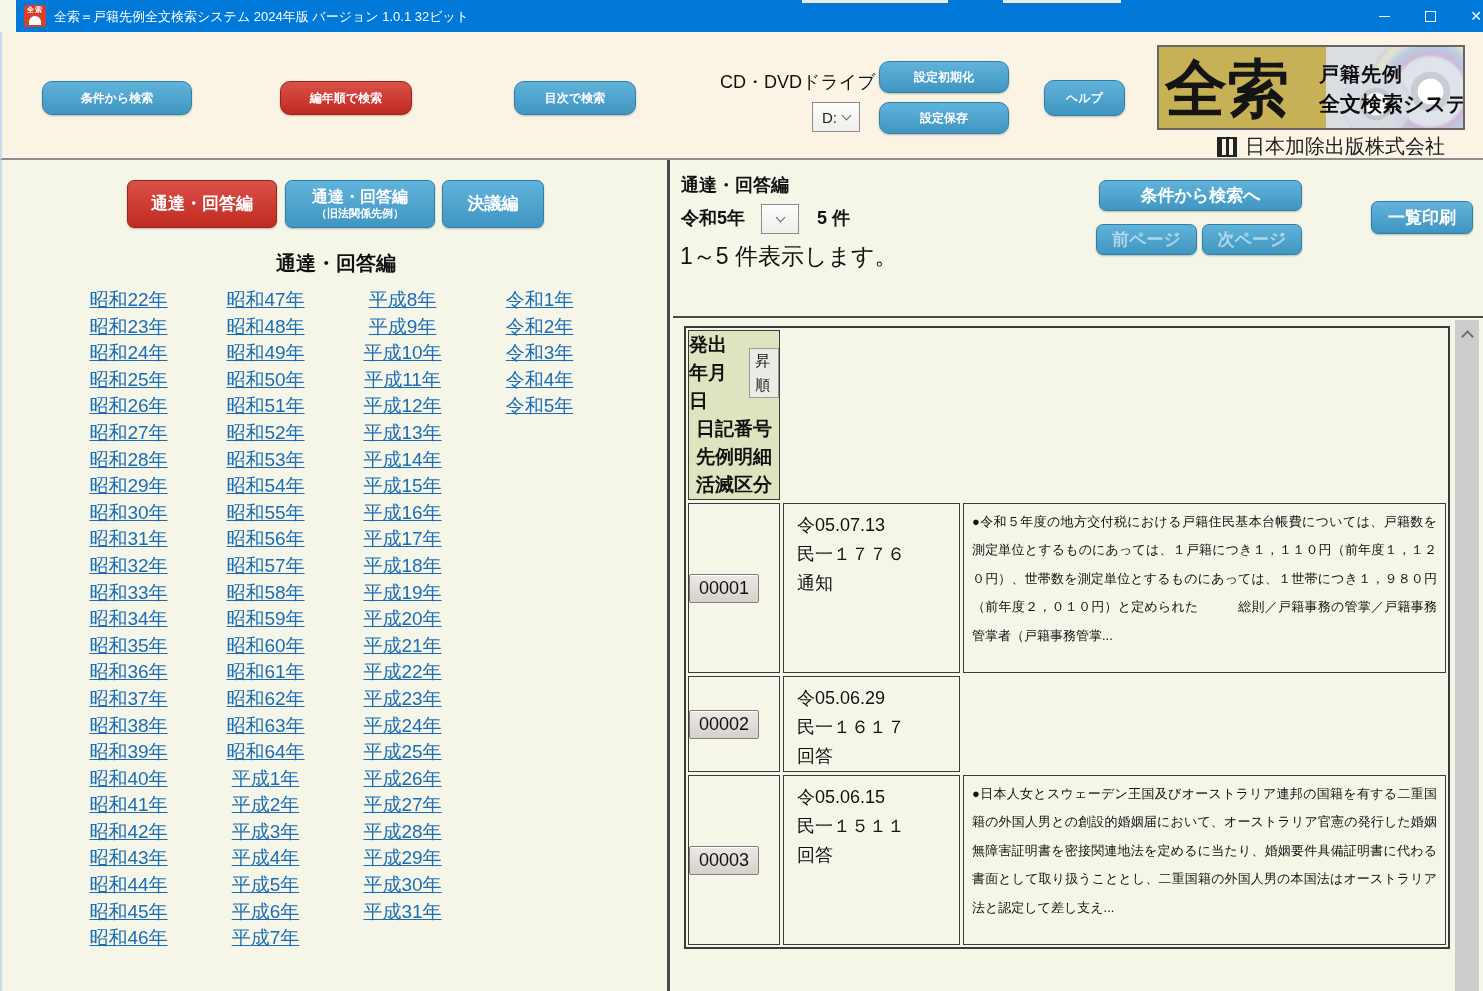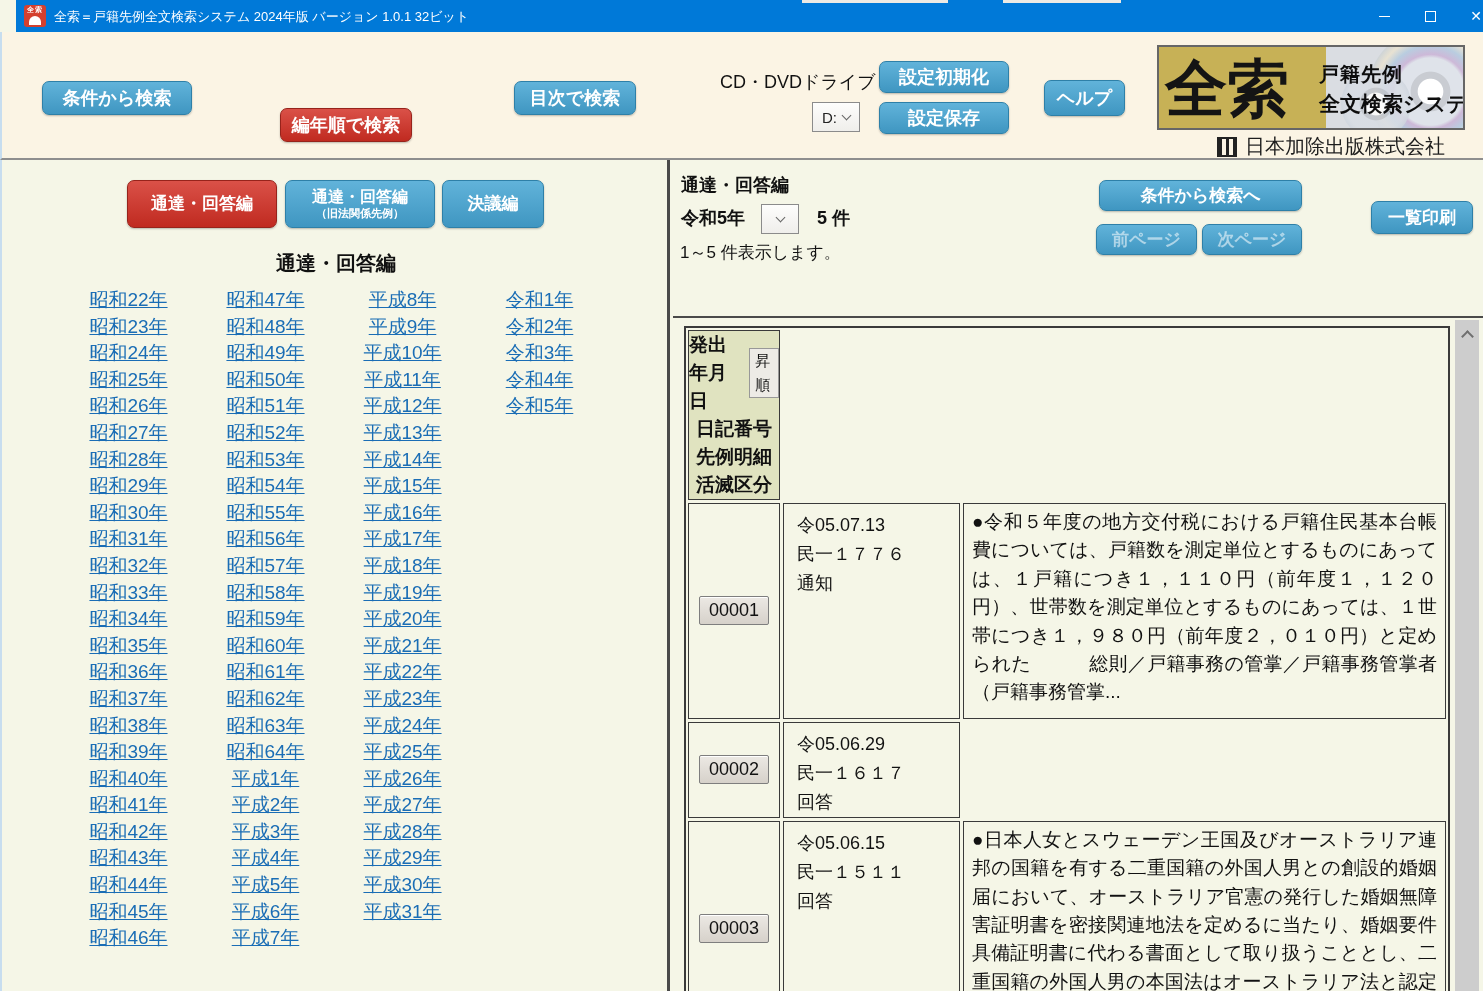--- a/index.html
+++ b/index.html
@@ -18,21 +18,21 @@
   .winbtn { width:46px; height:32px; display:flex; align-items:center; justify-content:center; color:#fff; }
   .winbtn .min { width:11px; height:1px; background:#fff; display:block; }
   .winbtn .max { width:11px; height:11px; border:1px solid #fff; display:block; }
   .winbtn .cls { font-size:14px; line-height:14px; }
 
   
   .toolbar { position:absolute; left:0; top:32px; width:1483px; height:128px; background:#FBF4E4; border-bottom:2px solid #8E8E8E; border-left:2px solid #C7DDEF; }
   .btn { display:flex; align-items:center; justify-content:center; color:#fff; font-weight:700; border-radius:7px; cursor:default;
          background:linear-gradient(#61B3DA,#3F96C1); border:1px solid #2E80A8; box-shadow:0 1px 2px rgba(0,0,0,.25); }
   .btn.red { background:linear-gradient(#DA5148,#C02A20); border-color:#97231B; }
-  .tb-btn { position:absolute; font-size:18px; }
+  .tb-btn { position:absolute; font-size:12px;border-radius:10px; }
   .lbl { position:absolute; color:#111; font-size:18px; white-space:nowrap; }
   .selectbox { position:absolute; background:linear-gradient(#FDFDFC,#EFEEEB); border:1px solid #8B8B8B; display:flex; align-items:center; justify-content:center; gap:6px; font-size:15px; color:#222; }
   .chev { width:7px; height:7px; border-right:1.6px solid #666; border-bottom:1.6px solid #666; transform:rotate(45deg); margin-top:-4px; }
 
   
   .brand { position:absolute; left:1155px; top:13px; width:308px; height:85px; border:2px solid #666; background:linear-gradient(90deg,#C7B156 0 55%,#DADDE2 55%); overflow:hidden; }
   .brand .cd { position:absolute; right:-30px; top:-18px; width:125px; height:125px; border-radius:50%;
                background:radial-gradient(circle at 50% 50%, #ffffff 0 14%, #c9ccd2 15% 22%, #dfe3ea 23% 38%, #cdb9d8 42%, #b9cde0 52%, #e8e2d2 62%, #c2cdd9 75%, #aab6c4 100%); }
   .brand .cd2 { position:absolute; right:52px; top:22px; width:70px; height:70px; border-radius:50%;
                background:radial-gradient(circle at 50% 50%, #ffffff 0 22%, #c0c4ca 24% 32%, #d8dde4 34% 60%, #b7c2cf 100%); opacity:.85; }
@@ -57,36 +57,36 @@
   
   .year-grid { position:absolute; left:58px; top:127px; display:flex; }
   .year-col { width:137px; }
   .year-link { display:block; height:26.6px; line-height:26.6px; text-align:center; font-size:19px; color:#1A6DB5; text-decoration:underline; }
 
   
   .res-head { position:absolute; left:0; top:0; width:810px; height:158px; border-bottom:2px solid #4A4A4A; }
   .res-title { position:absolute; left:8px; top:13px; font-size:18px; font-weight:700; color:#111; }
   .res-year { position:absolute; left:8px; top:46px; font-size:18px; font-weight:700; color:#111; }
   .res-count { position:absolute; left:144px; top:46px; font-size:18px; font-weight:700; color:#111; }
-  .res-range { position:absolute; left:7px; top:81px; font-size:17px; color:#111; }
+  .res-range { position:absolute; left:7px; top:81px; font-size:23px; color:#111; }
   .pg-btn { position:absolute; font-size:17px; }
   .pg-btn.dis { color:rgba(255,255,255,.55); }
 
   
   .table-wrap { position:absolute; left:11px; top:166px; width:766px; }
   .tbl { border:2px solid #3A3A3A; padding:2px; background:#F5F6E7; display:flex; flex-direction:column; gap:3px; }
   .trow { display:grid; grid-template-columns:92px 177px 1fr; gap:3px; }
   .tcell { border:1px solid #3A3A3A; background:#F5F6E7; }
   .thead { min-height:114px; }
   .thead .tcell { background:#E0E3C0; display:flex; flex-direction:column; align-items:center; justify-content:center; font-weight:700; font-size:19px; color:#111; line-height:28px; }
   .sortchip { font-size:15px; font-weight:400; background:#EDEBE6; border:1px solid #989898; padding:0 5px; margin-left:4px; line-height:24px; display:inline-block; }
-  .c1 { display:flex; align-items:center; justify-content:center; }
+  .c1 { display:flex; align-items:center; justify-content:flex-start; }
   .numchip { font-size:18px; color:#111; background:linear-gradient(#ECE9E4,#D6D1CA); border:1px solid #7E7E7E; border-radius:2px; padding:3px 9px; box-shadow:inset 0 1px 0 #fff; }
   .c2 { padding:7px 2px 0 13px; font-size:18px; line-height:29px; color:#111; }
-  .c3 { padding:4px 8px 11px 8px; font-size:19px; line-height:28.4px; color:#111; text-align:justify; }
+  .c3 { padding:4px 8px 22px 8px; font-size:13px; line-height:28.4px; color:#111; text-align:justify; }
 
   
   .vscroll { position:absolute; left:782px; top:160px; width:24px; height:671px; background:#CDCDCD; }
   .sarrow { height:30px; display:flex; align-items:flex-end; justify-content:center; }
   .sarrow .up { width:9px; height:9px; border-left:2px solid #6F6F6F; border-top:2px solid #6F6F6F; transform:rotate(45deg); margin-bottom:9px; }
 </style>
 </head>
 <body>
 
 <div id="app">
@@ -107,21 +107,21 @@
           <span class="max"></span>
         </div>
       <div class="winbtn">
           <span class="cls">✕</span>
         </div>
     </div>
   </div>
 
   <div class="toolbar">
     <div class="btn tb-btn" style="left:40px;top:49px;width:150px;height:34px;">条件から検索</div>
-    <div class="btn red tb-btn" style="left:278px;top:49px;width:132px;height:34px;margin-top:27px;">編年順で検索</div>
+    <div class="btn red tb-btn" style="left:278px;top:49px;width:132px;height:34px;">編年順で検索</div>
     <div class="btn tb-btn" style="left:512px;top:49px;width:122px;height:34px;">目次で検索</div>
 
     <div class="lbl" style="left:718px;top:38px;">CD・DVDドライブ</div>
     <div class="selectbox" style="left:810px;top:70px;width:48px;height:30px;">
       <span>D:</span>
       <span class="chev"></span>
     </div>
 
     <div class="btn tb-btn" style="left:877px;top:29px;width:130px;height:32px;">設定初期化</div>
     <div class="btn tb-btn" style="left:877px;top:70px;width:130px;height:32px;">設定保存</div>

